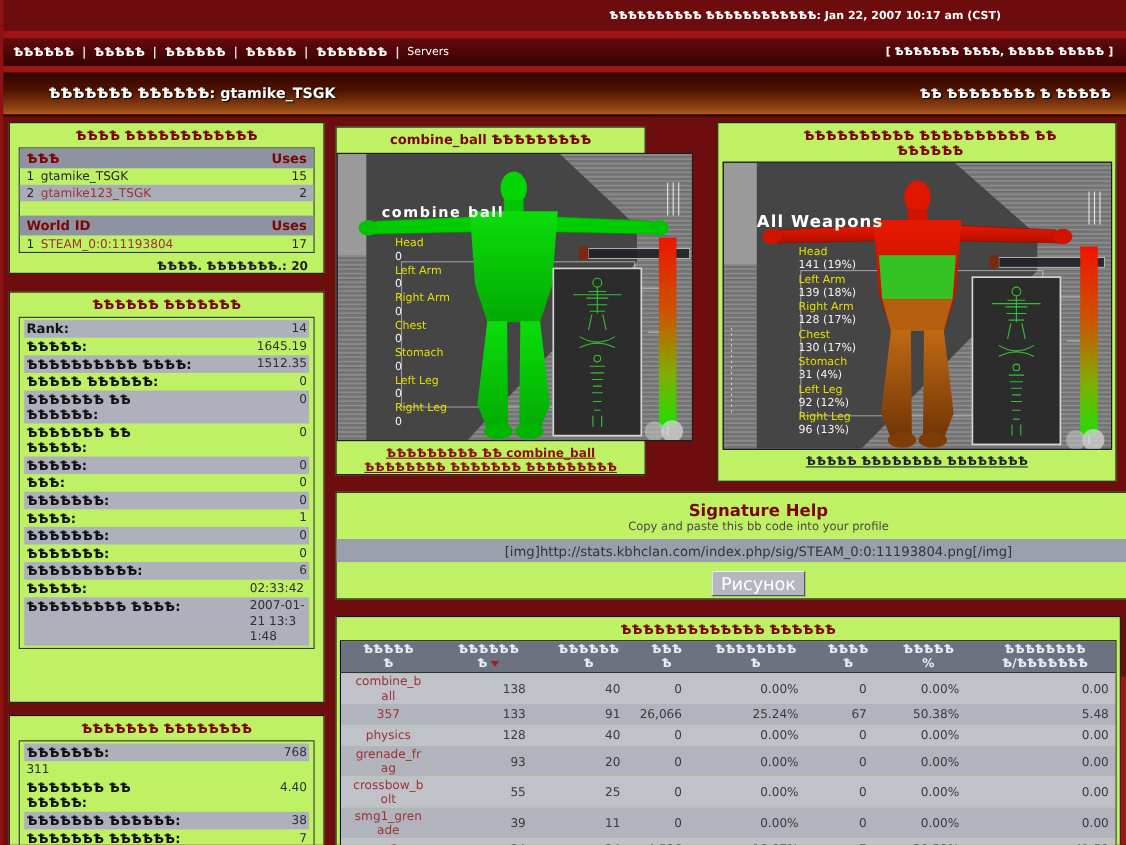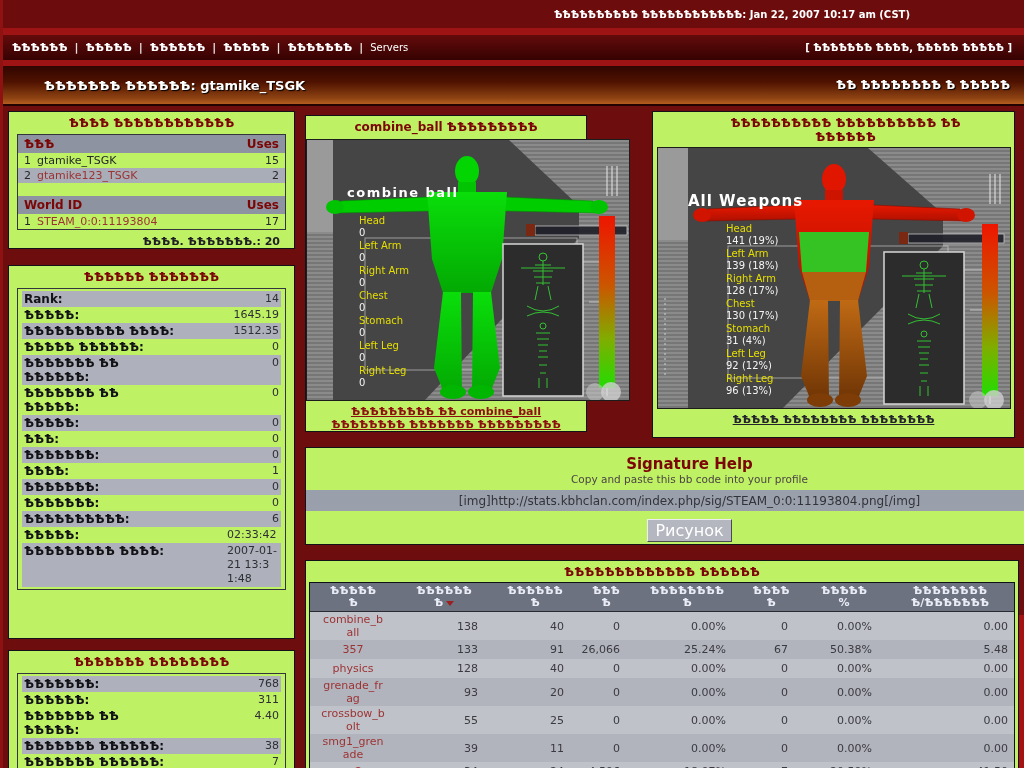--- a/index.html
+++ b/index.html
@@ -223,21 +223,20 @@
   </div>
 
   <div class="panel" id="combat-panel">
     <div class="ptitle">ѢѢѢѢѢѢѢ ѢѢѢѢѢѢѢѢ</div>
     <div class="statbox">
       <div class="srow dark">
           <span class="lab">ѢѢѢѢѢѢѢ:</span>
           <span class="val">768</span>
         </div>
       <div class="srow">
-          <span class="lab">ѢѢѢѢѢѢ:</span>
           <span class="val">311</span>
         </div>
       <div class="srow wrap">
           <span class="lab">ѢѢѢѢѢѢѢ ѢѢ ѢѢѢѢѢ:</span>
           <span class="val">4.40</span>
         </div>
       <div class="srow dark">
           <span class="lab">ѢѢѢѢѢѢѢ ѢѢѢѢѢѢ:</span>
           <span class="val">38</span>
         </div>

